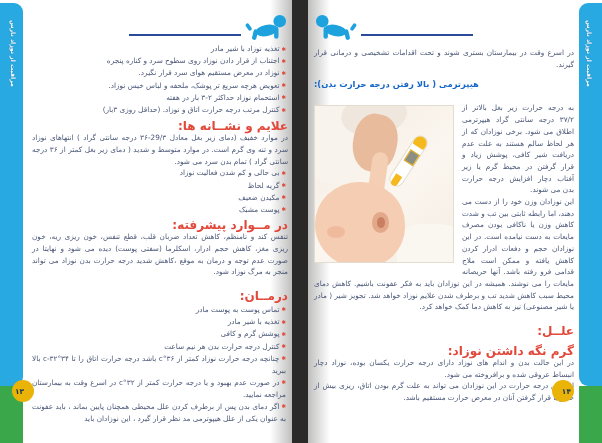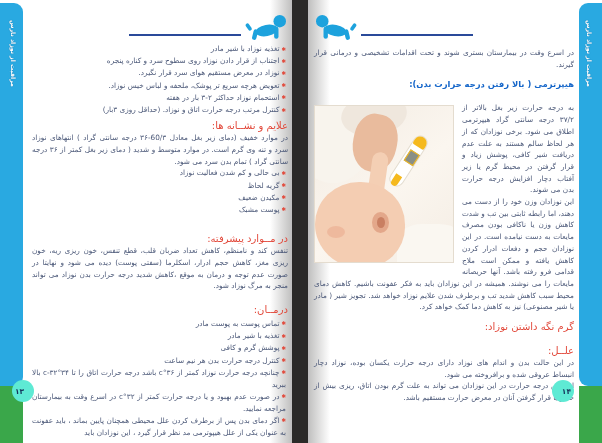--- a/index.html
+++ b/index.html
@@ -21,43 +21,43 @@
   .tab.right{right:0;border-radius:9px 0 0 9px;}
   .green{position:absolute;top:386px;width:23px;height:57px;background:#3aa74a;}
   .green.left{left:0;}
   .green.right{right:0;}
   .tab-label{position:absolute;white-space:nowrap;font-size:6.2px;font-weight:bold;
     color:#ffffff;letter-spacing:.3px;transform:rotate(90deg);transform-origin:0 0;
     text-shadow:0 0 1px rgba(20,60,110,.55);}
   .tab-label.left{left:17px;top:20px;}
   .tab-label.right{left:593px;top:20px;}
   .notch{position:absolute;top:380px;width:22px;height:22px;border-radius:50%;
-    background:#5eead4;display:flex;align-items:center;font-size:7.5px;font-weight:bold;color:#16365c;}
+    background:#eab308;display:flex;align-items:center;font-size:7.5px;font-weight:bold;color:#16365c;}
   .notch.left{left:12px;justify-content:flex-start;padding-left:3px;box-sizing:border-box;}
   .notch.right{left:552px;justify-content:flex-end;padding-right:3px;box-sizing:border-box;}
 
   
   .page{position:absolute;top:0;height:443px;direction:rtl;}
   .page.lp{left:32px;width:256px;}
   .page.rp{left:314px;width:260px;}
 
   .page-header{display:flex;align-items:flex-end;height:40px;padding-top:3px;}
   .page-header.ltr{direction:ltr;}
   .baby-svg{width:44px;height:30px;flex:0 0 auto;}
   .baby-svg.mirror{transform:scaleX(-1);}
   .header-line{width:112px;height:2px;background:#2a4a9a;margin:0 3px 7px 3px;flex:0 0 auto;}
 
   .body-text{font-size:7.3px;line-height:11.7px;color:#4b5878;text-align:justify;}
   .pre{white-space:pre-line;}
   ul.blist{margin:0;padding:0;list-style:none;}
   ul.blist li{font-size:7.3px;line-height:11.7px;color:#4b5878;text-align:justify;padding-right:2px;}
   .bullet{color:#e2483a;font-size:5.4px;margin-left:2px;vertical-align:0.5px;}
-  .red-heading{color:#e2483a;font-weight:normal;font-size:10px;line-height:12px;text-align:right;}
-  .blue-heading{color:#1566c9;font-weight:bold;font-size:8.4px;line-height:12px;text-align:right;}
-  .mt4{margin-top:4px;} .mt3{margin-top:17px;} .mt8{margin-top:8px;}
+  .red-heading{color:#e2483a;font-weight:bold;font-size:12px;line-height:12px;text-align:right;}
+  .blue-heading{color:#1566c9;font-weight:bold;font-size:8.4px;line-height:12px;text-align:left;}
+  .mt4{margin-top:4px;} .mt3{margin-top:3px;} .mt8{margin-top:8px;}
   .mt12{margin-top:12px;text-align:right;} .mb2{margin-bottom:2px;} .mb12{margin-bottom:12px;}
 
   
   .photo{float:left;width:140px;height:158px;margin:3px 8px 3px 0;position:relative;
     overflow:hidden;border:1px solid #e4dccf;box-sizing:border-box;
     background:linear-gradient(140deg,#f2ebe2 0%,#fbf6ef 55%,#f4ede4 100%);}
   .photo div{position:absolute;}
   .ph-cloth{left:-22px;top:-18px;width:80px;height:95px;background:#f8f4ed;border-radius:50%;}
   .ph-arm{left:26px;top:-12px;width:66px;height:42px;background:#efe7dd;border-radius:50%;transform:rotate(-8deg);}
   .ph-hand{left:38px;top:8px;width:44px;height:58px;background:#e9bb9d;border-radius:42% 46% 46% 50%;transform:rotate(12deg);}
@@ -98,21 +98,21 @@
   <ul class="blist">
     <li><span class="bullet">✱</span><span>تغذیه نوزاد با شیر مادر</span></li>
     <li><span class="bullet">✱</span><span>اجتناب از قرار دادن نوزاد روی سطوح سرد و کناره پنجره</span></li>
     <li><span class="bullet">✱</span><span>نوزاد در معرض مستقیم هوای سرد قرار نگیرد.</span></li>
     <li><span class="bullet">✱</span><span>تعویض هرچه سریع تر پوشک، ملحفه و لباس خیس نوزاد.</span></li>
     <li><span class="bullet">✱</span><span>استحمام نوزاد حداکثر ۲-۳ بار در هفته</span></li>
     <li><span class="bullet">✱</span><span>کنترل مرتب درجه حرارت اتاق و نوزاد. (حداقل روزی ۳بار)</span></li>
   </ul>
 
   <div class="red-heading mt4">علایم و نشــانه ها:</div>
-  <div class="body-text">در موارد خفیف (دمای زیر بغل معادل 60/۳-۳۶ درجه سانتی گراد ) انتهاهای نوزاد سرد و تنه وی گرم است. در موارد متوسط و شدید ( دمای زیر بغل کمتر از ۳۶ درجه سانتی گراد ) تمام بدن سرد می شود.</div>
+  <div class="body-text">در موارد خفیف (دمای زیر بغل معادل 29/۳-۳۶ درجه سانتی گراد ) انتهاهای نوزاد سرد و تنه وی گرم است. در موارد متوسط و شدید ( دمای زیر بغل کمتر از ۳۶ درجه سانتی گراد ) تمام بدن سرد می شود.</div>
 
   <ul class="blist">
     <li><span class="bullet">✱</span><span>بی حالی و کم شدن فعالیت نوزاد</span></li>
     <li><span class="bullet">✱</span><span>گریه لحاظ</span></li>
     <li><span class="bullet">✱</span><span>مکیدن ضعیف</span></li>
     <li><span class="bullet">✱</span><span>پوست مشبک</span></li>
   </ul>
 
   <div class="red-heading mt3">در مــوارد پیشرفته:</div>
   <div class="body-text">تنفس کند و نامنظم، کاهش تعداد ضربان قلب، قطع تنفس، خون ریزی ریه، خون ریزی مغز، کاهش حجم ادرار، اسکلرما (سفتی پوست) دیده می شود و نهایتا در صورت عدم توجه و درمان به موقع ،کاهش شدید درجه حرارت بدن نوزاد می تواند منجر به مرگ نوزاد شود.</div>
@@ -161,22 +161,22 @@
       <div class="thermo">
         <div class="th-cap"></div>
         <div class="th-screen"></div>
         <div class="th-tip"></div>
       </div>
     </div>
     <span class="pre">به درجه حرارت زیر بغل  بالاتر از ۳۷/۲ درجه سانتی گراد هیپرترمی اطلاق می شود. برخی نوزادان که از هر لحاظ سالم هستند به علت عدم دریافت شیر کافی، پوشش زیاد و قرار گرفتن در محیط گرم یا زیر آفتاب دچار افزایش درجه حرارت بدن می شوند.
 این نوزادان وزن خود را از دست می دهند، اما رابطه ثابتی بین تب و شدت کاهش وزن یا ناکافی بودن مصرف مایعات به دست نیامده است. در این نوزادان حجم و دفعات ادرار کردن کاهش یافته و ممکن است ملاج قدامی فرو رفته باشد. آنها حریصانه مایعات را می نوشند. همیشه در این نوزادان باید به فکر عفونت باشیم. کاهش دمای محیط سبب کاهش شدید تب و برطرف شدن علایم نوزاد خواهد شد. تجویز شیر ( مادر یا شیر مصنوعی) نیز به کاهش دما کمک خواهد کرد.</span>
   </div>
 
+  <div class="red-heading mt12">علــل:</div>
   <div class="red-heading mt8">گرم نگه داشتن نوزاد:</div>
-  <div class="red-heading mt12">علــل:</div>
   <div class="body-text pre">در این حالت بدن و اندام های نوزاد دارای درجه حرارت یکسان بوده، نوزاد دچار انبساط عروقی شده و برافروخته می شود.
 افزایش درجه حرارت در این نوزادان می تواند به علت گرم بودن اتاق، ریزی بیش از حد و یا قرار گرفتن آنان  در معرض حرارت مستقیم باشد.</div>
 </div>
 
 <div class="tab left"></div>
 <div class="green left"></div>
 <div class="notch left">۱۳</div>
 <div class="tab-label left">مراقبت از نوزاد نارس</div>
 
 <div class="tab right"></div>

